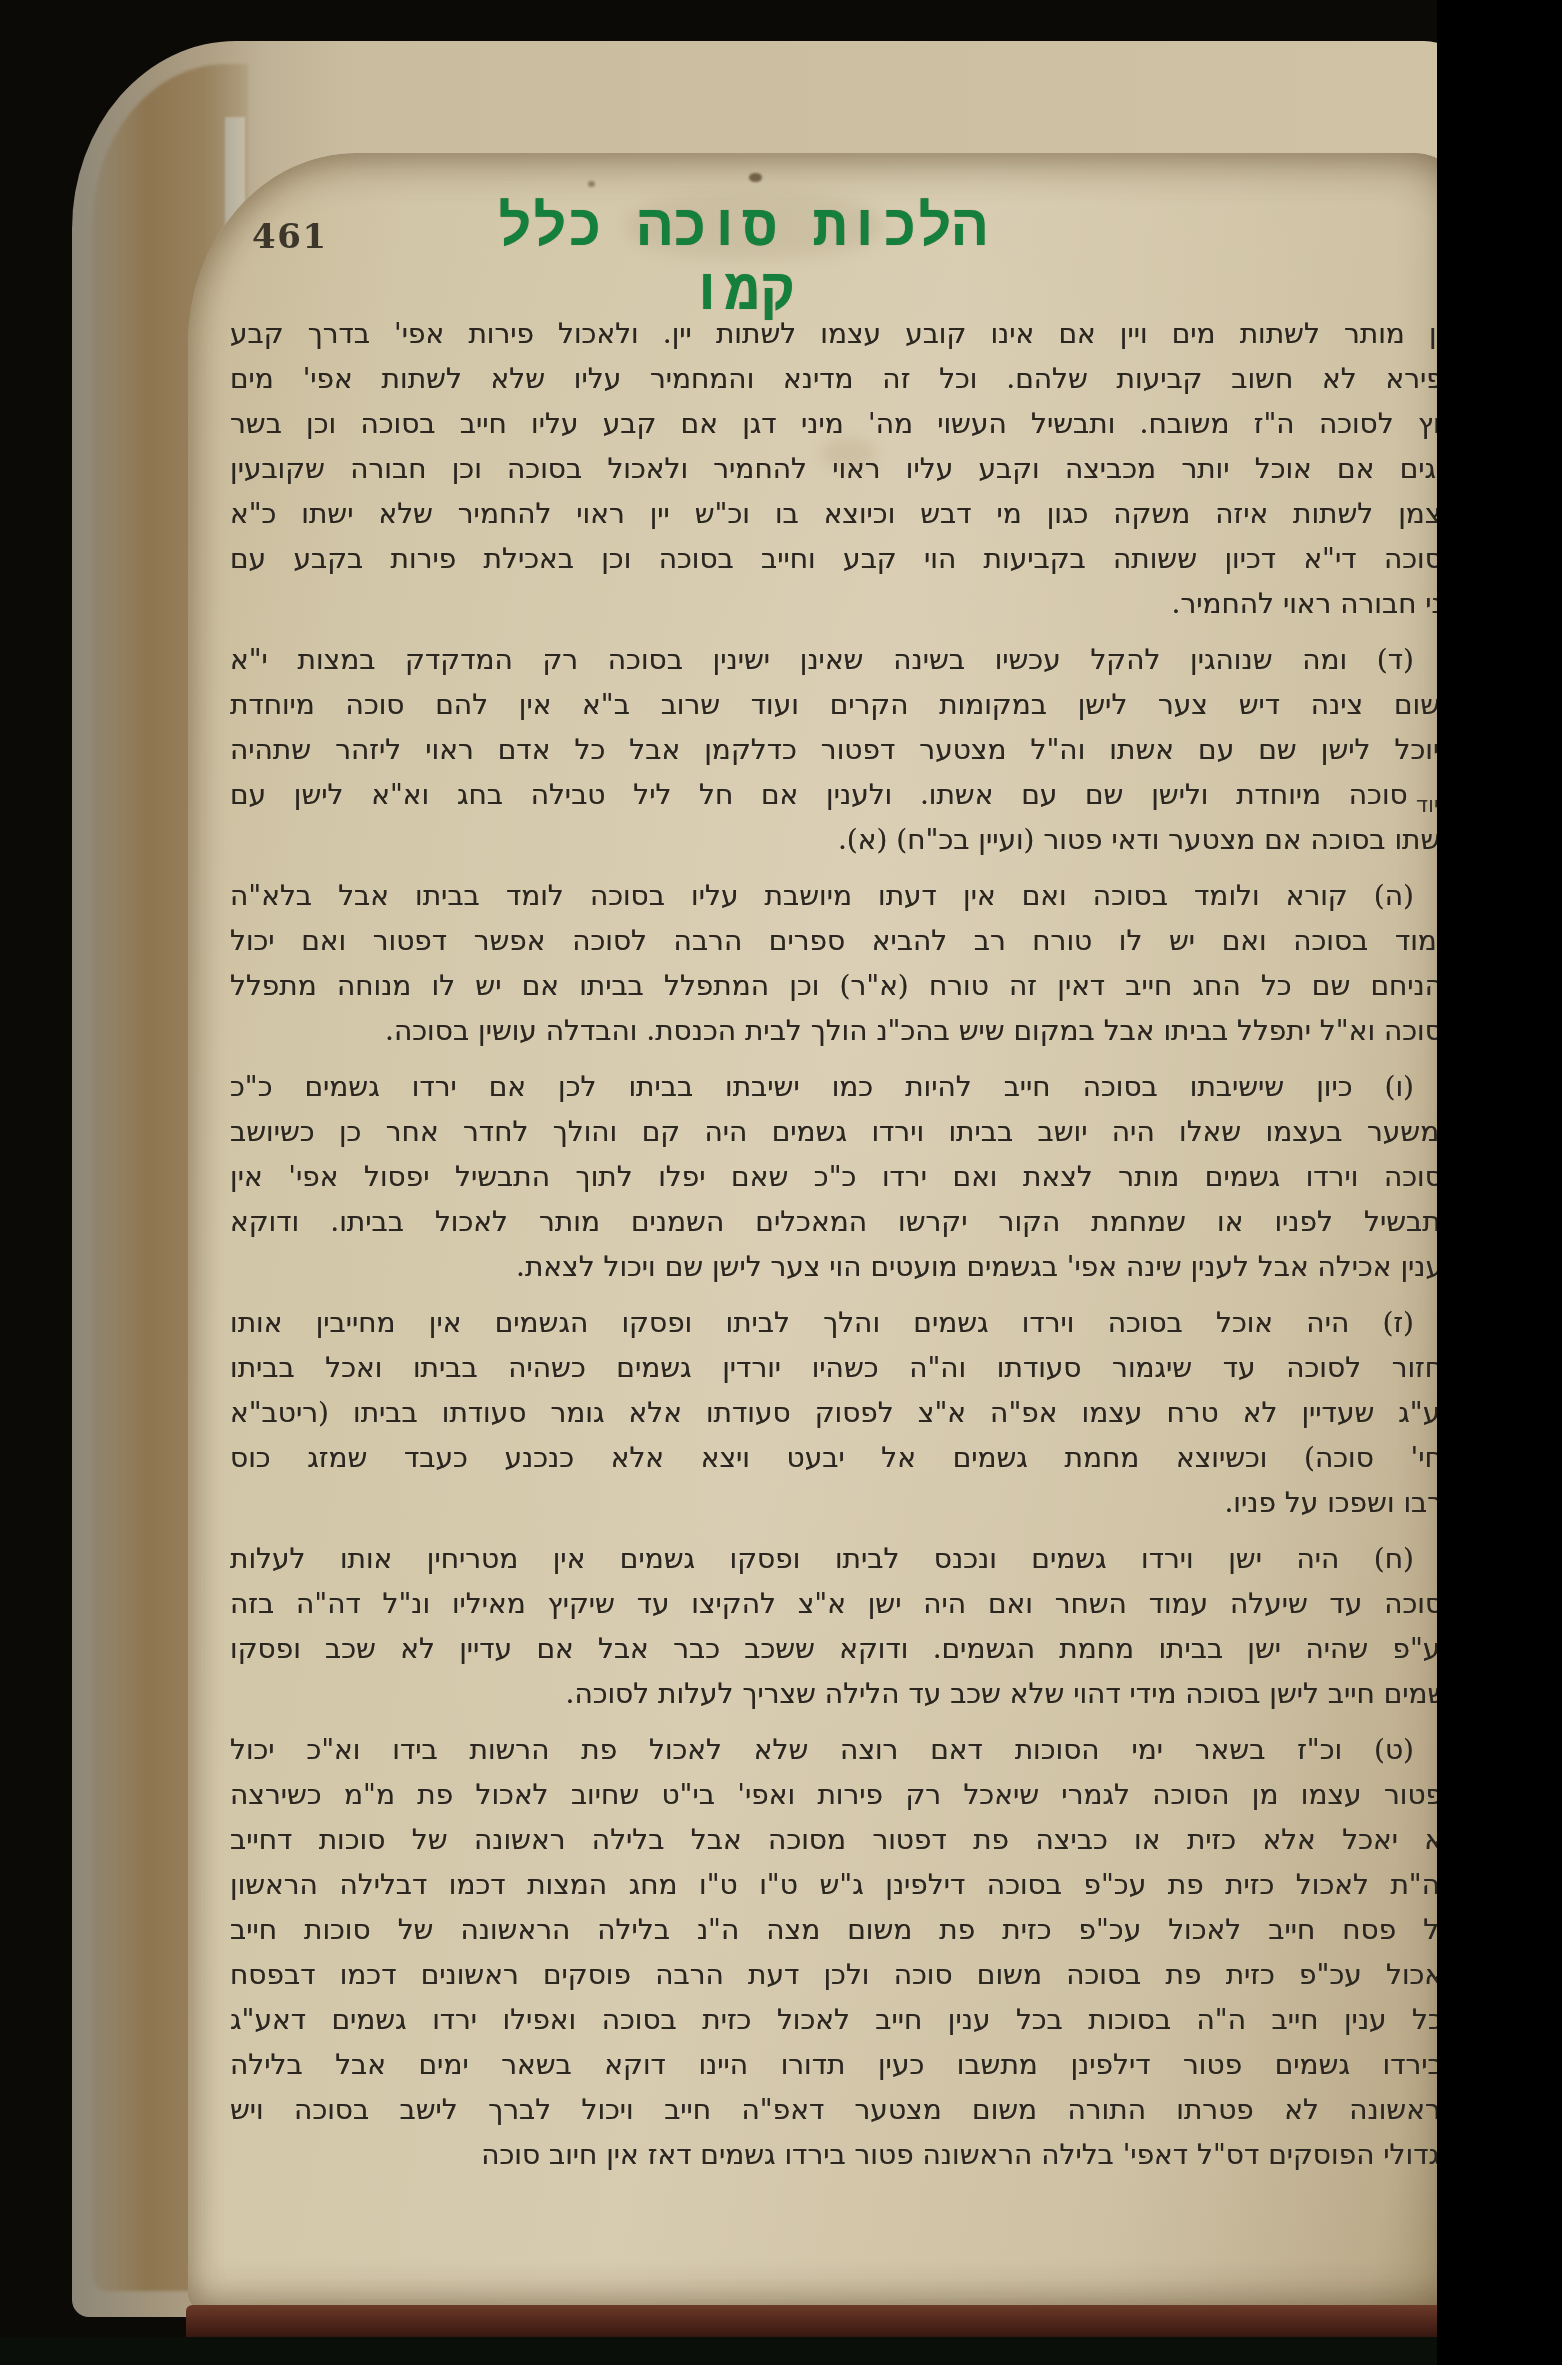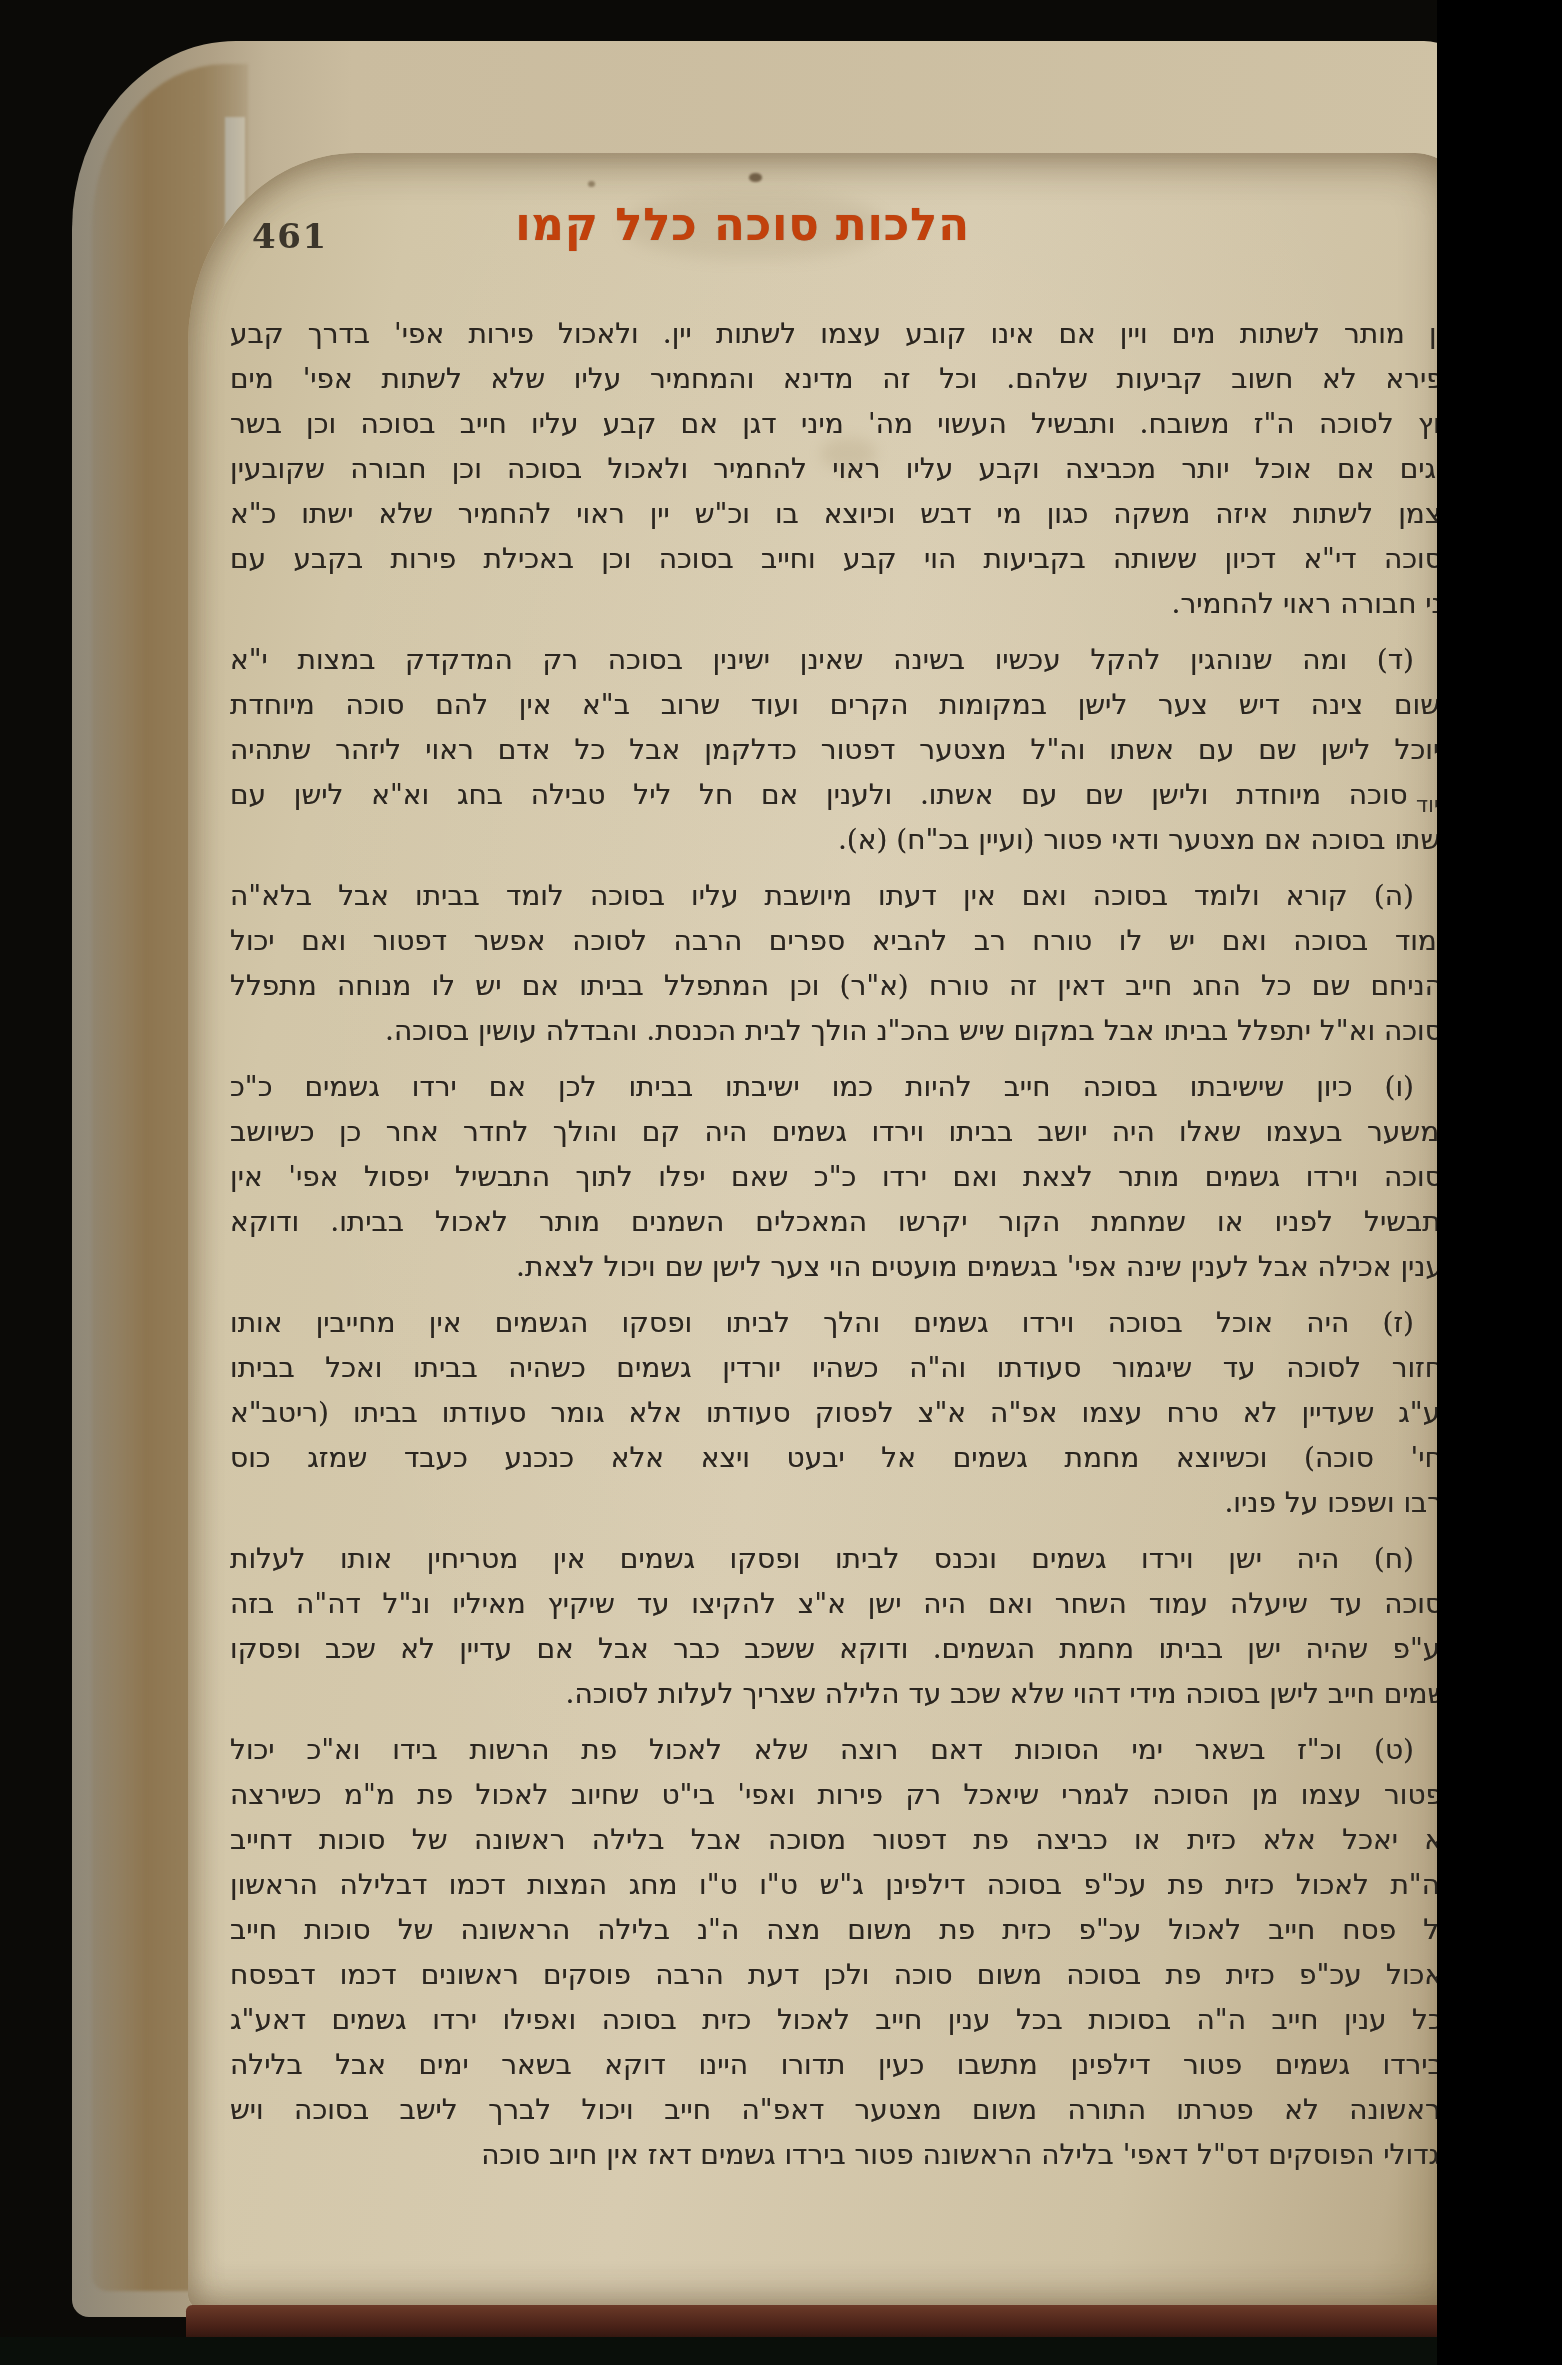--- a/index.html
+++ b/index.html
@@ -25,22 +25,22 @@
                inset 7.8px 0 26.6px rgba(130,108,74,.28),
                inset 0 -14px 31px rgba(96,74,42,.18);}
   .stain{position:absolute;border-radius:50%;}
   .stain.s1{left:749px;top:173px;width:12.5px;height:8.6px;background:#5d4a33;opacity:.8;filter:blur(0.8px);}
   .stain.s2{left:588px;top:181px;width:7px;height:6.3px;background:#6a563c;opacity:.6;filter:blur(0.8px);}
   .stain.s3{left:625px;top:192px;width:258px;height:67px;background:#8b7a58;opacity:.14;filter:blur(7.8px);border-radius:45%;}
   .stain.s4{left:821px;top:438px;width:55px;height:31px;background:#9a8660;opacity:.18;filter:blur(7px);border-radius:45%;}
   
   .page-number{position:absolute;left:252px;top:216px;font-size:34px;font-weight:600;color:#3c362b;letter-spacing:1.6px;}
   .page-header{position:absolute;left:434px;top:198px;width:617px;text-align:center;direction:rtl;
-    font-size:45px;font-weight:700;color:#c2410c;letter-spacing:0.8px;
-    text-shadow:0 0 0.8px rgba(44,39,32,.5);}
+    font-size:57px;font-weight:700;color:#15803d;letter-spacing:0.8px;
+    text-shadow:0 0 0.8px rgba(44,39,32,.5);font-family:Liberation Mono, monospace;}
   
   .text-block{position:absolute;left:230px;top:311px;width:1229px;direction:rtl;color:#2b2620;}
   .para{margin:0 0 11px 0;}
   .line{font-size:28px;line-height:45px;white-space:normal;
     text-align:justify;text-align-last:justify;text-justify:inter-word;
     text-shadow:0 0 0.5px rgba(43,38,32,.55);}
   .line.last{text-align-last:right;}
   .para.indent .line:first-child{padding-right:45px;}
   
   .gutter-shadow{position:absolute;left:1440px;top:156px;width:44px;height:2152px;

